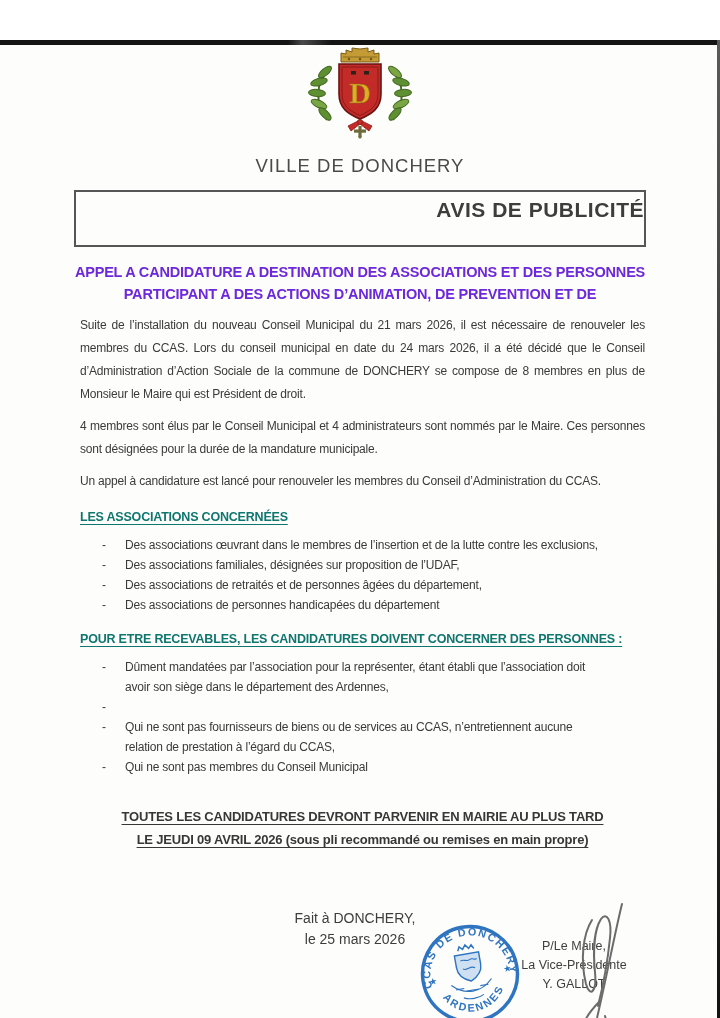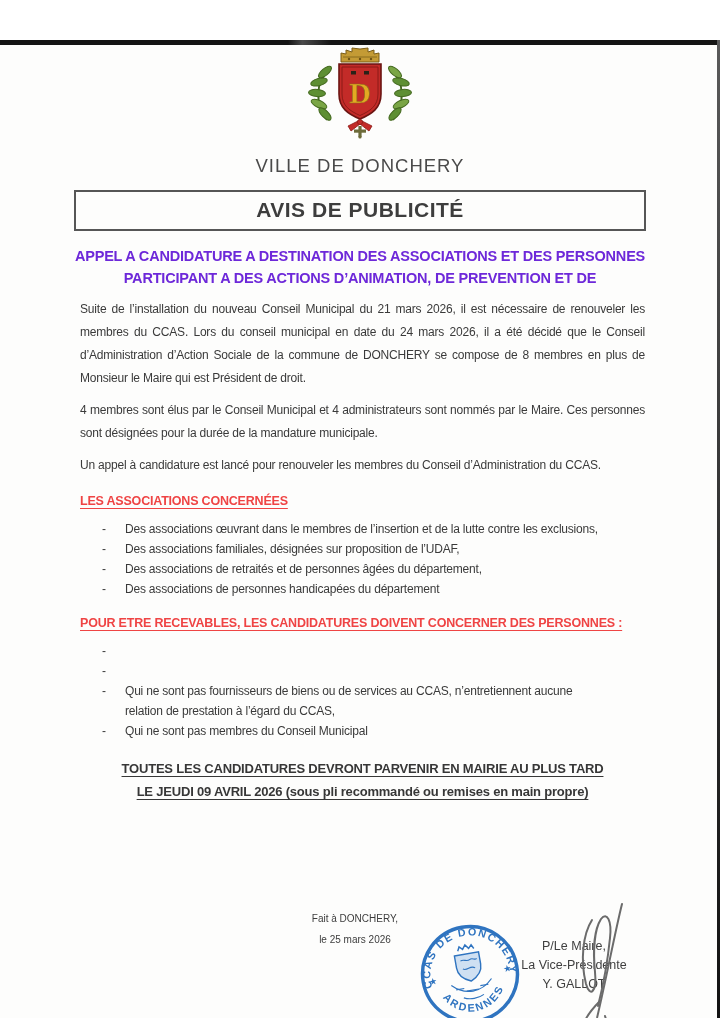--- a/index.html
+++ b/index.html
@@ -27,63 +27,63 @@
   .crest { display: block; margin: 40px auto 0 auto; }
 
   .city-title {
     margin-top: 15px;
     font-size: 18.5px; letter-spacing: 1px; color: #4a4a4a;
   }
 
   .notice-box {
     width: 568px; margin: 13px auto 12px auto;
     border: 2px solid #565656;
-    padding: 6px 0 7px 0;
-    text-align: center;
+    padding: 6px 0 23px 0;
+    text-align: right;
   }
   .notice-box span { font-size: 21px; font-weight: bold; color: #3d3d3d; letter-spacing: 0.5px; }
 
   .main-heading {
     margin-top: 14px; text-align: center;
     font-weight: bold; font-size: 14.5px; letter-spacing: -0.2px;
     color: #6d28d9; line-height: 22px;
   }
 
   .content {
     margin: 0 75px 0 80px; 
     font-size: 12px; letter-spacing: -0.2px; line-height: 23px;
   }
   .content p { margin: 0; }
   .intro { margin-top: 15px !important; white-space: nowrap; }
   .para { margin-top: 9px !important; text-align: justify; }
   .para-single { margin-top: 9px !important; }
 
   .section-title {
     margin-top: 13px; font-size: 12.5px; font-weight: bold;
-    color: #ef4444;
+    color: #0f766e;
   }
   .section-title span { text-decoration: underline; text-underline-offset: 3px; }
 
   ul.dash-list { list-style: none; margin: 6px 0 0 0; padding: 0; }
   ul.dash-list li { display: flex; line-height: 20px; margin: 0; }
   .dash { flex: none; width: 45px; padding-left: 22px; box-sizing: border-box; }
   .li-text { flex: 1; }
   .wrap-narrow .li-text { max-width: 468px; }
 
   .deadline {
-    margin-top: 16px; text-align: center;
+    margin-top: 28px; text-align: center;
     font-weight: bold; font-size: 13px; letter-spacing: -0.2px;
     line-height: 23px; color: #373737;
   }
   .deadline div span { text-decoration: underline; text-underline-offset: 3px; }
 
   
   .closing {
     position: absolute; left: 270px; top: 868px; width: 170px;
-    text-align: center; font-size: 10px; line-height: 21px; color: #3d3d3d;
+    text-align: center; font-size: 14px; line-height: 21px; color: #3d3d3d;
   }
   .stamp {
     position: absolute; left: 419px; top: 883px;
     transform: rotate(-10deg);
   }
   .sig-block {
     position: absolute; left: 512px; top: 897px; width: 124px;
     text-align: center; font-size: 12.5px; line-height: 19px; color: #3f3f3f;
   }
   .sig-scrawl { position: absolute; left: 556px; top: 860px; }
@@ -184,20 +184,21 @@
         <span class="li-text">Des associations de personnes handicapées du département</span>
       </li>
     </ul>
 
     <div class="section-title">
       <span>POUR ETRE RECEVABLES, LES CANDIDATURES DOIVENT CONCERNER DES PERSONNES :</span>
     </div>
     <ul class="dash-list wrap-narrow">
       <li>
         <span class="dash">-</span>
+        <span class="li-text">Dûment mandatées par l’association pour la représenter, étant établi que l’association doit avoir son siège dans le département des Ardennes,</span>
       </li>
       <li>
         <span class="dash">-</span>
       </li>
       <li>
         <span class="dash">-</span>
         <span class="li-text">Qui ne sont pas fournisseurs de biens ou de services au CCAS, n’entretiennent aucune relation de prestation à l’égard du CCAS,</span>
       </li>
       <li>
         <span class="dash">-</span>

